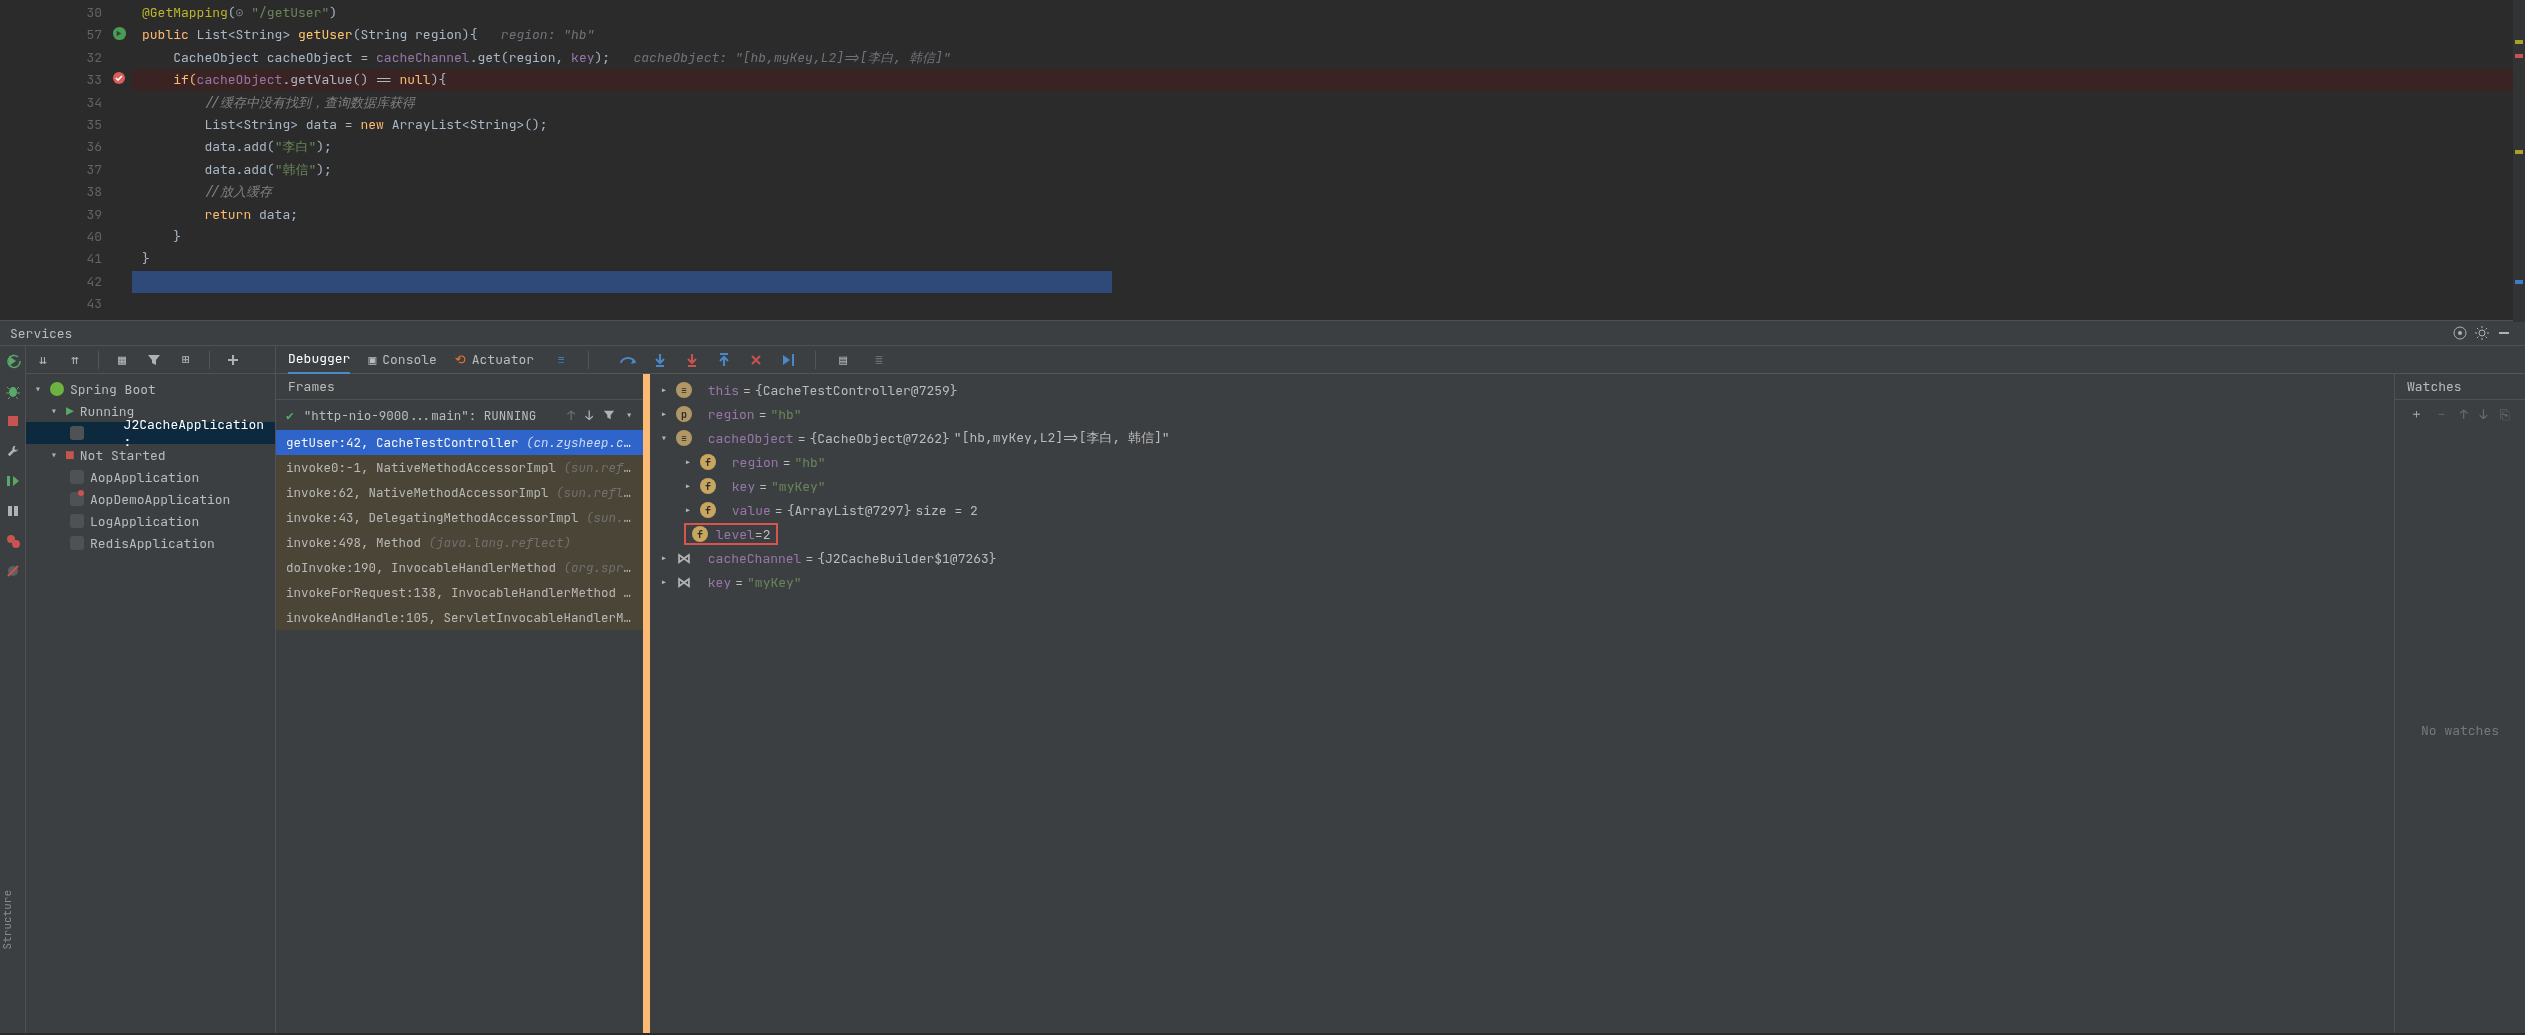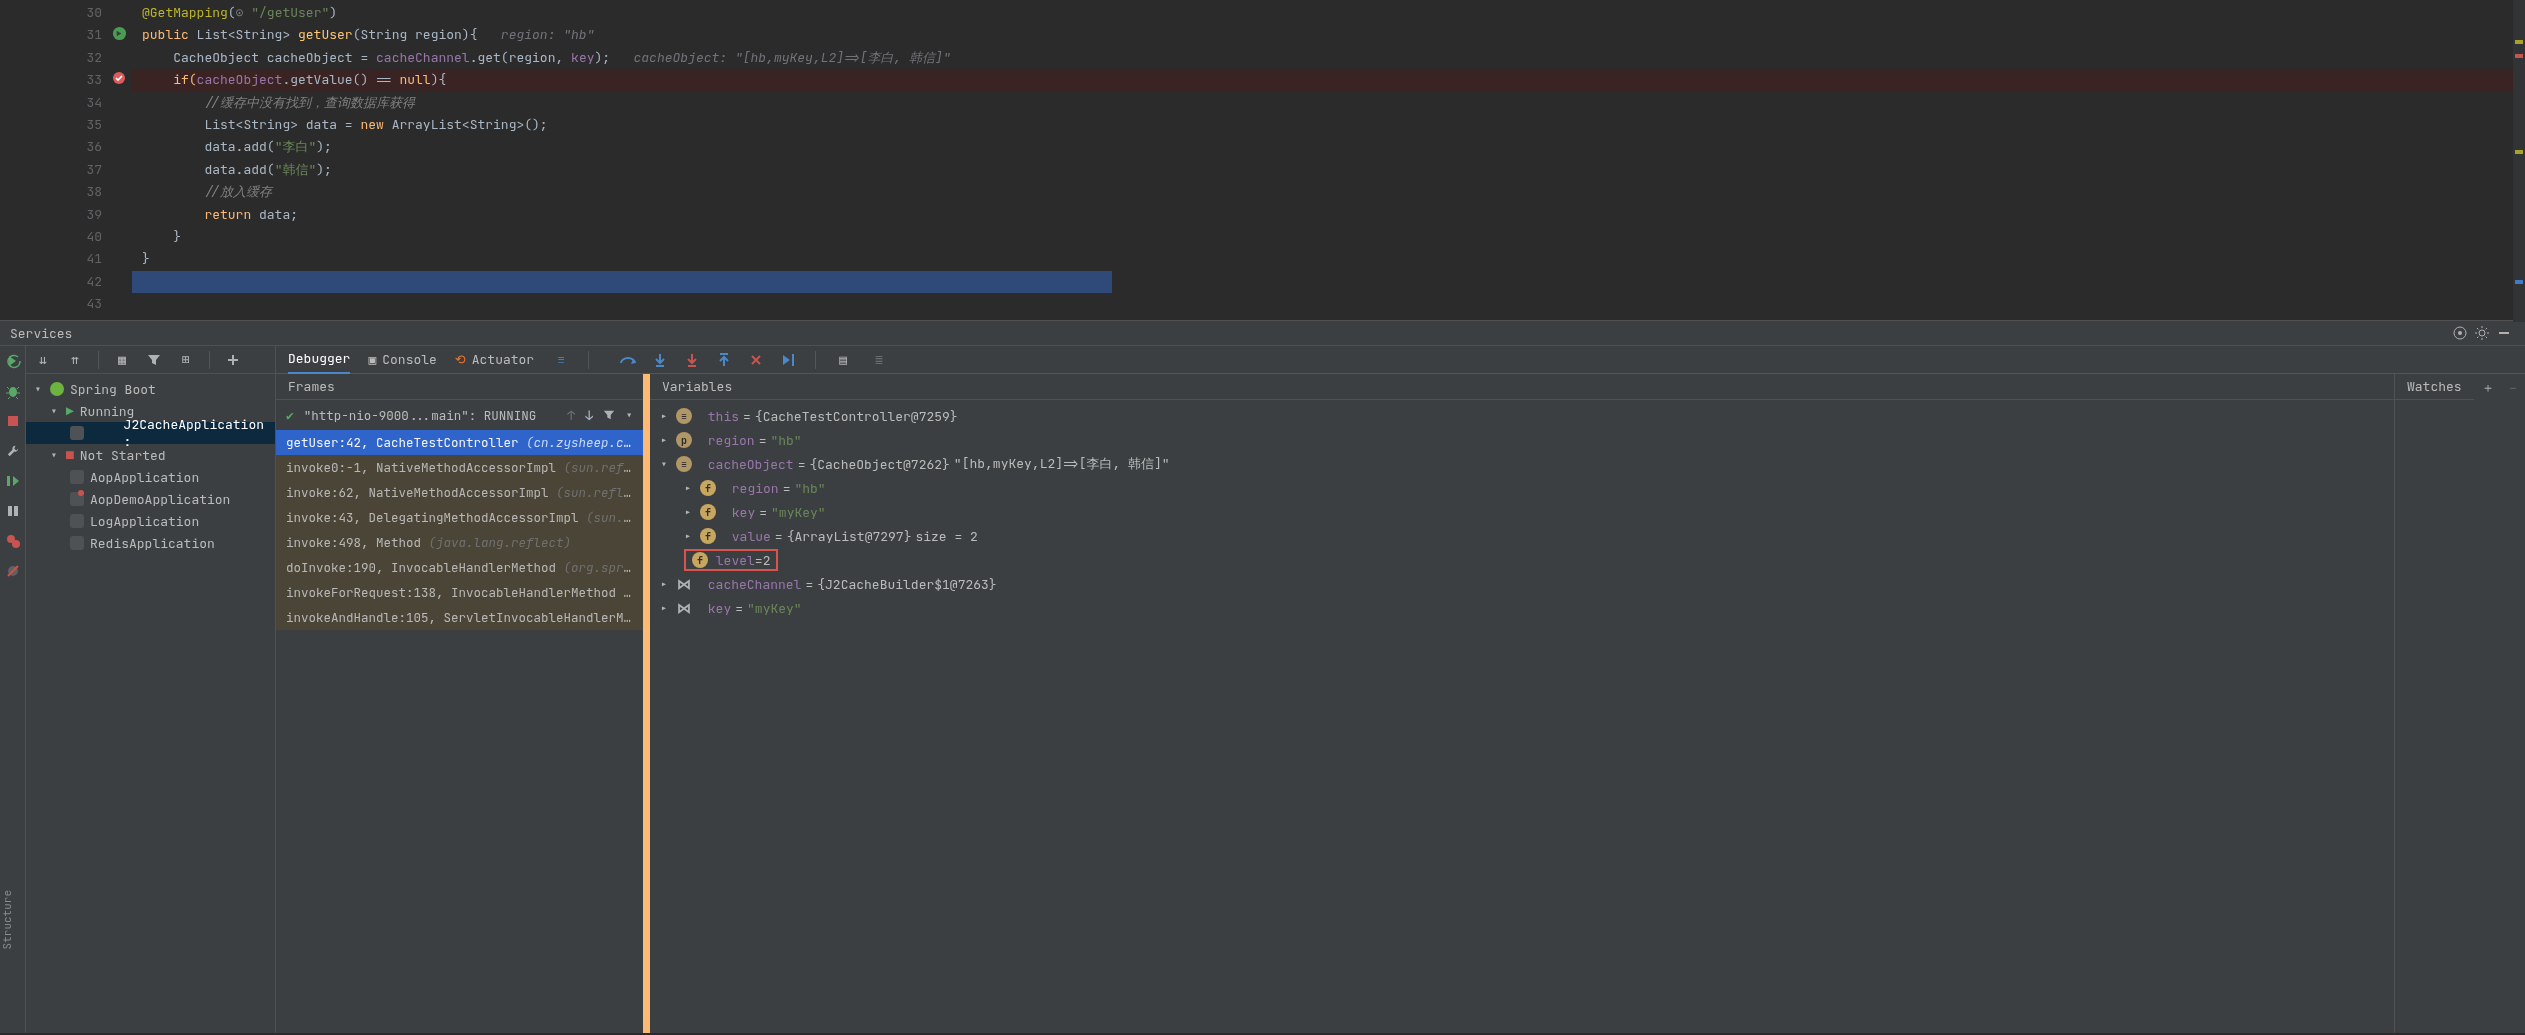--- a/index.html
+++ b/index.html
@@ -81,36 +81,36 @@
 .vic.cls { background:#b09765; }
 .vic.p { background:#b09765; }
 .vic.f { background:#c7a65f; }
 .vic.link { background:none; color:#afb1b3; font-size:14px;}
 .vname { color:#9876aa; }
 .veq { color:#bbbbbb; }
 .vval { color:#bbbbbb; }
 .vstr { color:#6a8759; }
 .highlight-box { border:2px solid #d9534f; padding:0 6px; display:inline-flex; align-items:center; height:22px; }
 
-.watch-pane { width:130px; background:#3c3f41; display:flex; }
+.watch-pane { width:130px; background:#3c3f41; display:flex; flex-direction:column; }
 .watch-tools { height:28px; display:flex; align-items:center; justify-content:center; gap:12px; padding:0 8px; color:#afb1b3; }
 .watch-body { flex:1; display:flex; align-items:center; justify-content:center; color:#777; font-size:13px; }
 
 .sep { width:1px; height:18px; background:#555; }
 
 svg { display:block; }
 </style>
 </head>
 <body>
 
 <div class="editor">
   <div class="fold-col"></div>
   <div class="gutter">
     <div class="ln">30</div>
-    <div class="ln">31</div>
+    <div class="ln">57</div>
     <div class="ln">32</div>
     <div class="ln">33</div>
     <div class="ln">34</div>
     <div class="ln">35</div>
     <div class="ln">36</div>
     <div class="ln">37</div>
     <div class="ln">38</div>
     <div class="ln">39</div>
     <div class="ln">40</div>
     <div class="ln">41</div>
@@ -364,21 +364,20 @@
           <div class="frame-row yellow"><span>invoke:62, NativeMethodAccessorImpl </span><span class="pkg">(sun.reflect)</span></div>
           <div class="frame-row yellow"><span>invoke:43, DelegatingMethodAccessorImpl </span><span class="pkg">(sun.reflect)</span></div>
           <div class="frame-row yellow"><span>invoke:498, Method </span><span class="pkg">(java.lang.reflect)</span></div>
           <div class="frame-row yellow"><span>doInvoke:190, InvocableHandlerMethod </span><span class="pkg">(org.springframe</span></div>
           <div class="frame-row yellow"><span>invokeForRequest:138, InvocableHandlerMethod </span><span class="pkg">(org.spr</span></div>
           <div class="frame-row yellow"><span>invokeAndHandle:105, ServletInvocableHandlerMethod </span></div>
         </div>
       </div>
 
       <div class="vars-pane">
-        <div class="hdr">Variables</div>
         <div class="var-list">
           <div class="var-row"><span class="tri">▸</span><span class="vic cls">≡</span>&nbsp;<span class="vname">this</span><span class="veq"> = </span><span class="vval">{CacheTestController@7259}</span></div>
           <div class="var-row"><span class="tri">▸</span><span class="vic p">p</span>&nbsp;<span class="vname">region</span><span class="veq"> = </span><span class="vstr">"hb"</span></div>
           <div class="var-row"><span class="tri">▾</span><span class="vic cls">≡</span>&nbsp;<span class="vname">cacheObject</span><span class="veq"> = </span><span class="vval">{CacheObject@7262}</span><span class="vval"> "[hb,myKey,L2]=&gt;[李白, 韩信]"</span></div>
           <div class="var-row" style="padding-left:34px;"><span class="tri">▸</span><span class="vic f">f</span>&nbsp;<span class="vname">region</span><span class="veq"> = </span><span class="vstr">"hb"</span></div>
           <div class="var-row" style="padding-left:34px;"><span class="tri">▸</span><span class="vic f">f</span>&nbsp;<span class="vname">key</span><span class="veq"> = </span><span class="vstr">"myKey"</span></div>
           <div class="var-row" style="padding-left:34px;"><span class="tri">▸</span><span class="vic f">f</span>&nbsp;<span class="vname">value</span><span class="veq"> = </span><span class="vval">{ArrayList@7297}</span><span class="vval">  size = 2</span></div>
           <div class="var-row" style="padding-left:34px;">
               <span class="highlight-box"><span class="vic f">f</span>&nbsp;<span class="vname">level</span><span class="veq"> = </span><span class="vval">2</span></span>
             </div>

